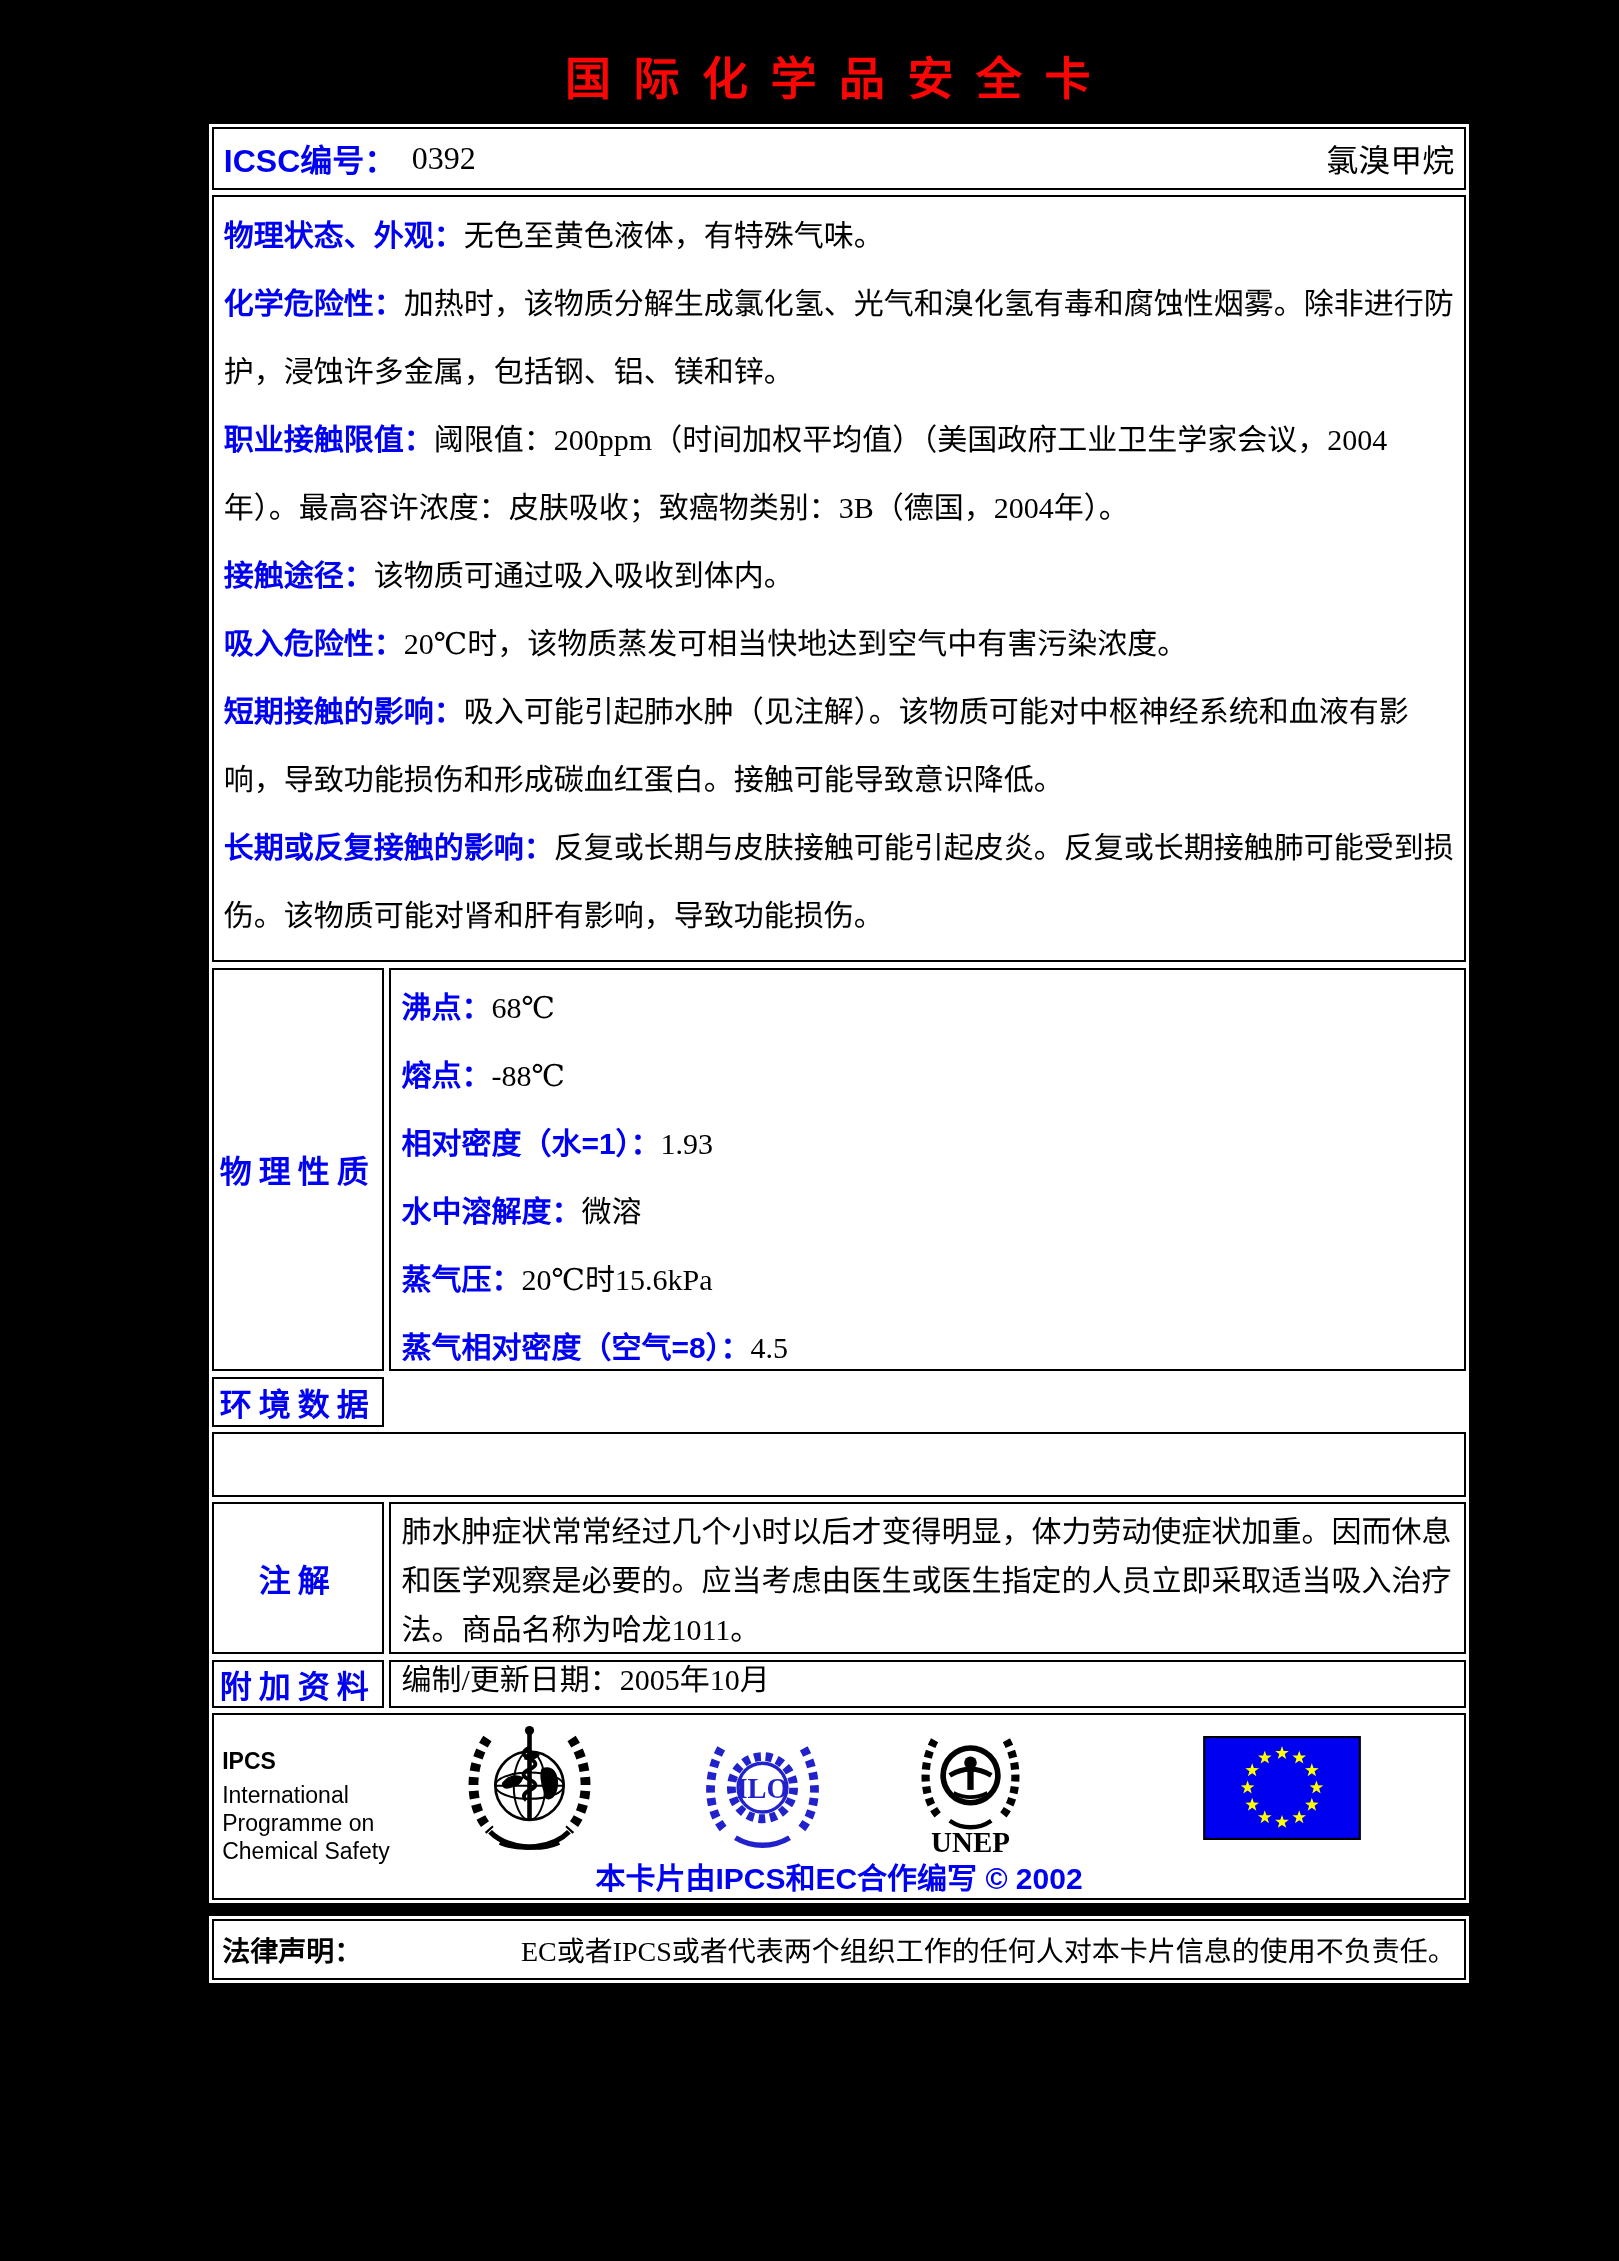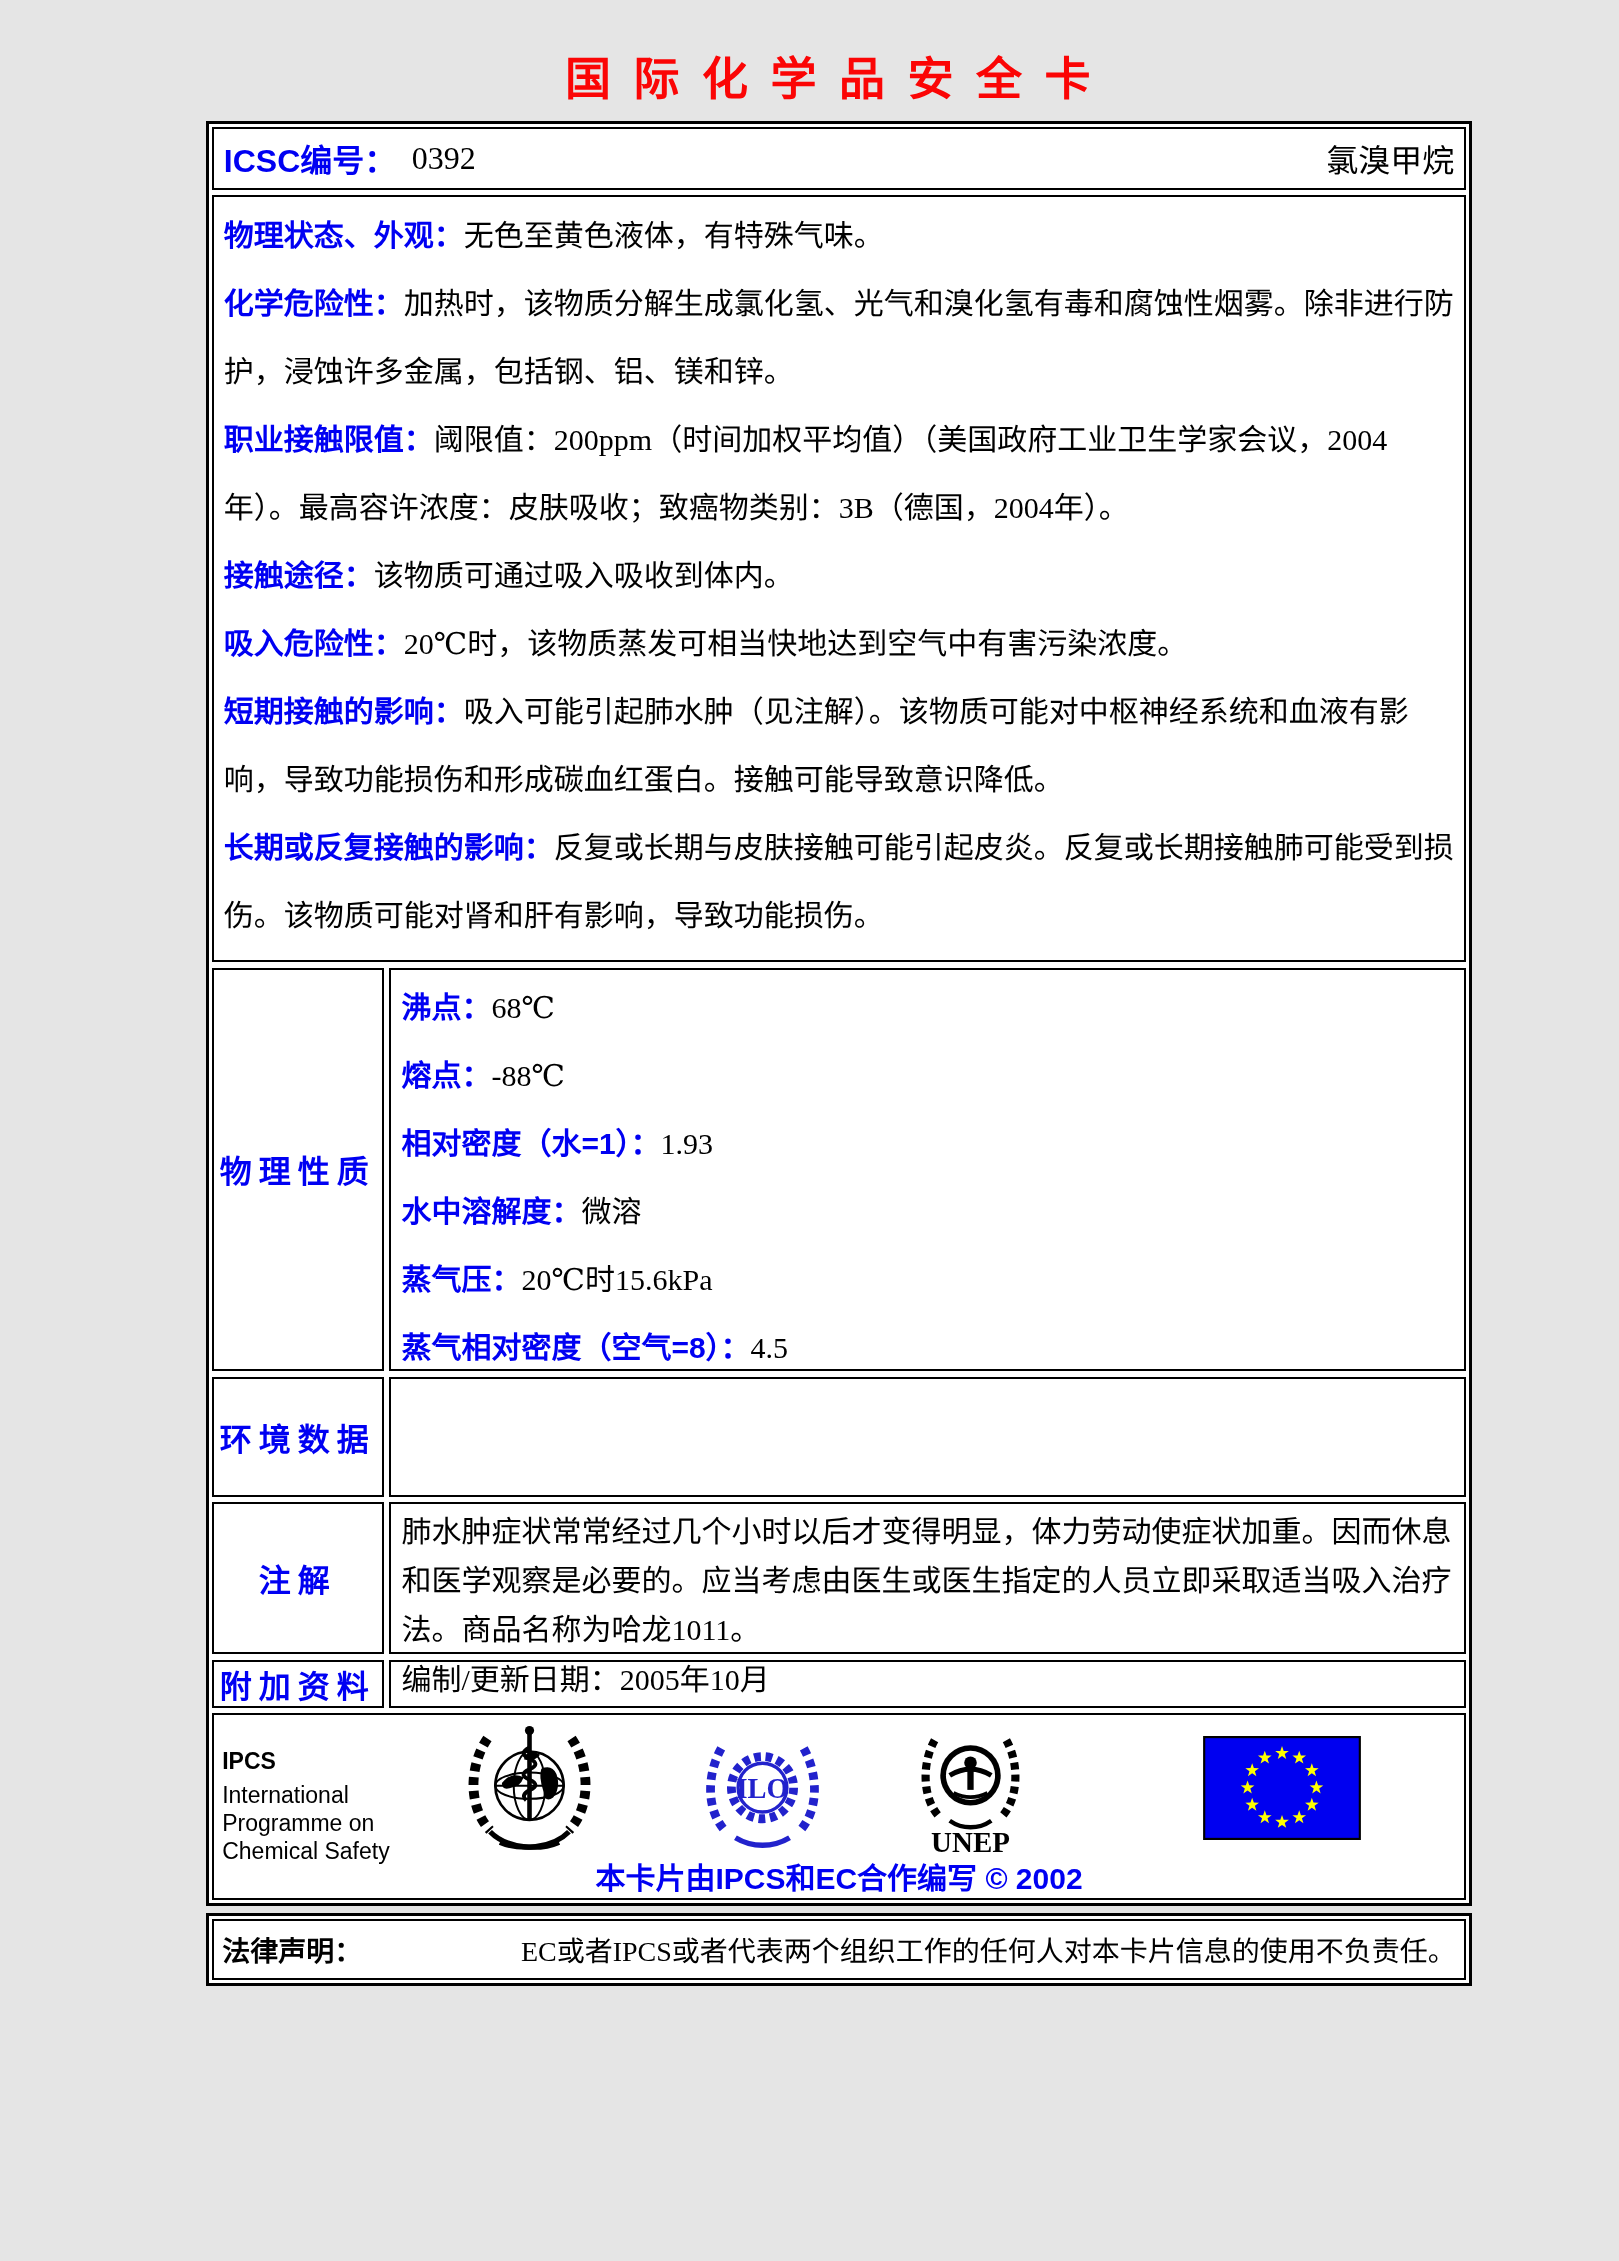--- a/index.html
+++ b/index.html
@@ -10,21 +10,21 @@
     --eu-blue:#0000f0;
     --star-yellow:#ffff00;
   }
   *{margin:0;padding:0;box-sizing:border-box;}
   html,body{background:#ffffff;}
   body{
     font-family:"Liberation Serif","DejaVu Serif",serif;
     color:var(--black);
     width:1620px;height:2261px;position:relative;overflow:hidden;
   }
-  .page{position:absolute;left:0;top:0;width:1620px;height:2261px;background:#e5e5e5;}
+  .page{position:absolute;left:0;top:0;width:1620px;height:2261px;background:#000000;}
 
   
   .doc-title{
     position:absolute;left:206px;top:51px;width:1266px;height:56px;
     text-align:center;color:var(--red);
     font-family:"Liberation Sans","DejaVu Sans",sans-serif;
     font-weight:bold;font-size:46px;letter-spacing:22.5px;line-height:56px;
   }
 
   
@@ -39,21 +39,21 @@
   .label-cell{
     width:172px;flex:none;display:flex;align-items:center;justify-content:center;
     font-family:"Liberation Sans","DejaVu Sans",sans-serif;
     font-weight:bold;color:var(--blue);font-size:32px;letter-spacing:7px;
     text-align:center;
   }
   .content-cell{flex:1;padding:4.2px 10px;font-size:30px;line-height:68px;}
   .r1{height:63px;}
   .r2{height:767px;}
   .r3{height:403px;}
-  .r4{height:120px;}
+  .r4{height:120px;flex-direction:column;}
   .r5{height:152px;}
   .r6{height:48px;}
   .r7{height:187px;}
   .r5 .content-cell{line-height:49px;padding-top:2.8px;}
   .r6 .content-cell{display:flex;align-items:center;line-height:39px;padding-top:0;padding-bottom:8px;}
 
   .header-cell{
     display:flex;align-items:center;padding:0 10px;font-size:32px;
   }
   .hdr-label{

